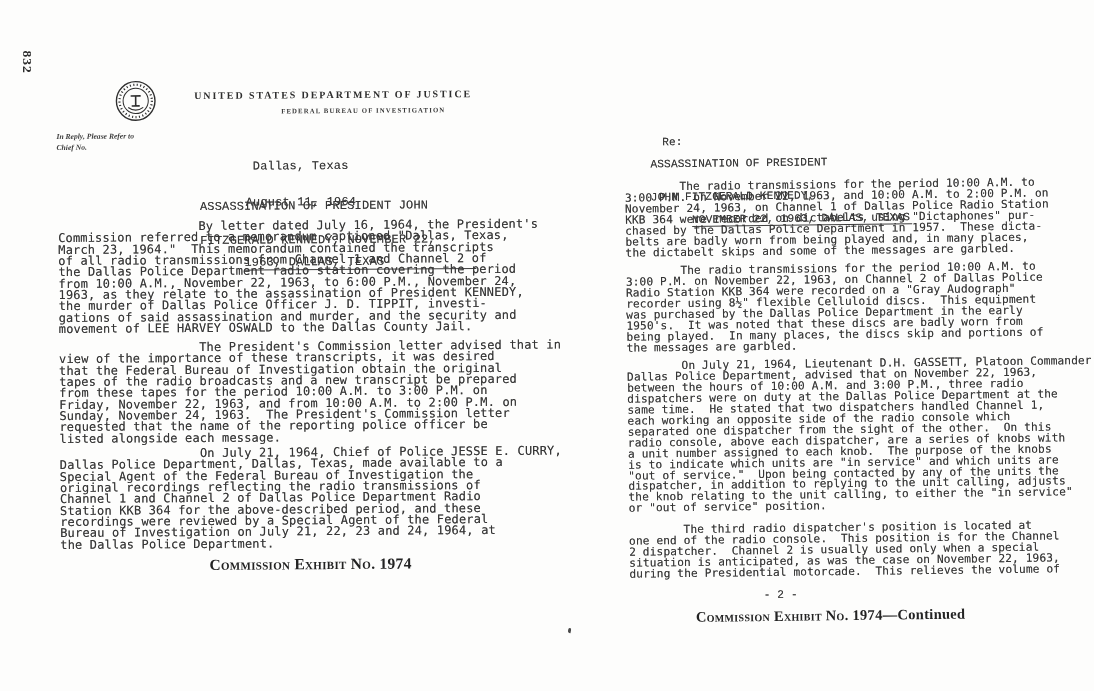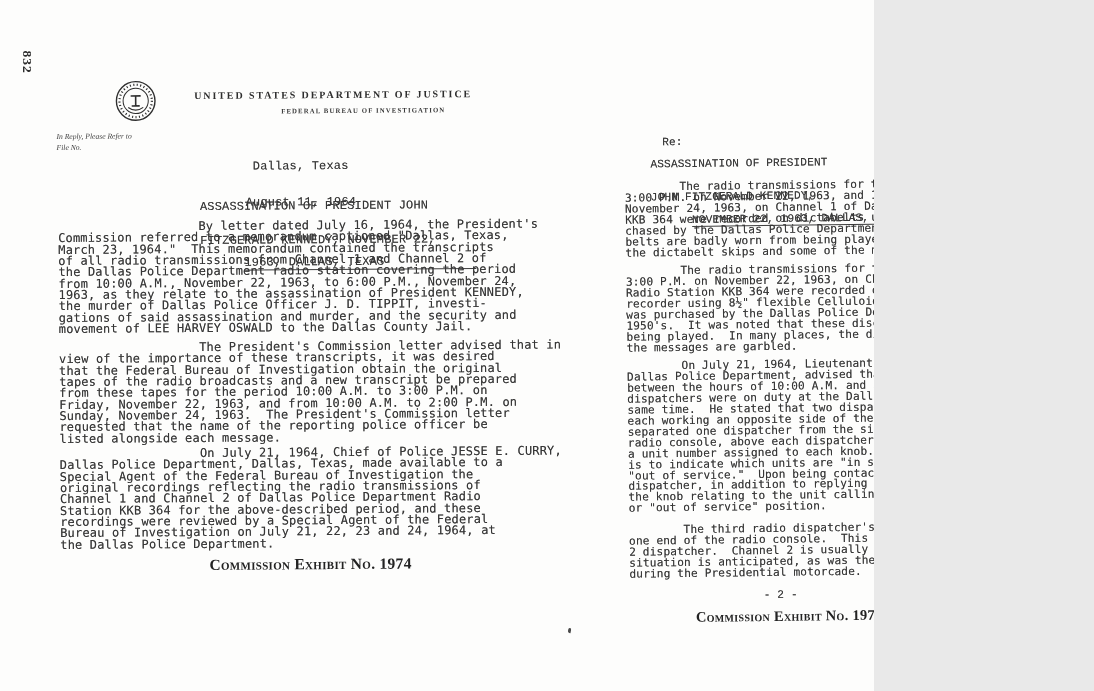--- a/index.html
+++ b/index.html
@@ -1,17 +1,17 @@
 <!DOCTYPE html>
 <html><head>
 <meta charset="utf-8">
 <style>
   html,body{margin:0;padding:0;background:#e9e9e9;}
   .scan{
-    position:relative;width:874px;height:691px;background:#fdfdfc;
+    position:relative;width:1094px;height:691px;background:#fdfdfc;
     overflow:hidden;font-family:"Liberation Mono",monospace;color:#363636;
   }
   
   .margin-num{position:absolute;left:12px;top:42px;width:30px;height:40px;
     display:flex;align-items:center;justify-content:center;}
   .margin-num span{transform:rotate(90deg);font-family:"Liberation Serif",serif;
     font-size:13.5px;font-weight:600;color:#2c2c2c;letter-spacing:1px;}
 
   .page{position:absolute;}
   .page-left{left:55px;top:75px;width:480px;height:540px;transform:rotate(-0.4deg);transform-origin:0 0;}
@@ -24,21 +24,21 @@
 
   
   .seal{left:60px;top:6px;width:41px;height:41px;}
   .agency{left:138px;top:16px;width:280px;text-align:center;
     font-family:"Liberation Serif",serif;font-weight:700;font-size:10px;
     letter-spacing:1.9px;color:#2e2e2e;}
   .bureau{left:178px;top:34px;width:260px;text-align:center;
     font-family:"Liberation Serif",serif;font-weight:700;font-size:6.8px;
     letter-spacing:1.1px;color:#3a3a3a;}
   .reply-note{left:1px;top:57px;font-family:"Liberation Serif",serif;
-    font-style:italic;font-weight:400;font-size:7.6px;line-height:10.5px;color:#3d3d3d;}
+    font-style:italic;font-weight:700;font-size:7.6px;line-height:10.5px;color:#3d3d3d;}
   .dateline{left:135px;top:62px;width:220px;text-align:center;line-height:12.3px;}
 
   .subject-left{left:144px;top:105px;}
   .subject-right-lines{left:50px;top:8px;line-height:11.1px;}
   .re-label{left:21px;top:8px;margin-left:41px;}
   .u-ext{display:inline-block;width:232px;border-bottom:1.3px solid #3c3c3c;padding-bottom:0px;}
   .u-fit{display:inline-block;border-bottom:1.3px solid #3c3c3c;padding-right:2px;}
 
   .caption{font-family:"Liberation Serif",serif;font-weight:600;color:#232323;letter-spacing:.3px;}
   .caption .sc{font-variant:small-caps;}
@@ -66,21 +66,21 @@
       <circle cx="20.5" cy="20.5" r="12.6" fill="none" stroke="#2f2f2f" stroke-width="1"></circle>
       <path d="M15.5 15.5 h10 M20.5 15.5 v10 M16.5 25.5 h8" stroke="#2f2f2f" stroke-width="1.6" fill="none"></path>
       <path d="M13 27 q7.5 5.5 15 0" stroke="#2f2f2f" stroke-width="1.2" fill="none"></path>
     </svg>
 
     <div class="abs agency">UNITED STATES DEPARTMENT OF JUSTICE</div>
     <div class="abs bureau">FEDERAL BUREAU OF INVESTIGATION</div>
 
     <div class="abs reply-note">
       <div>In Reply, Please Refer to</div>
-      <div>File No.</div>
+      <div>Chief No.</div>
     </div>
 
     <div class="abs dateline typed lp-type">
       <div>Dallas, Texas</div>
       <div>August 11, 1964</div>
     </div>
 
     <div class="abs subject-left typed lp-type">
       <div>ASSASSINATION OF PRESIDENT JOHN</div>
       <div>FITZGERALD KENNEDY, NOVEMBER 22,</div>

